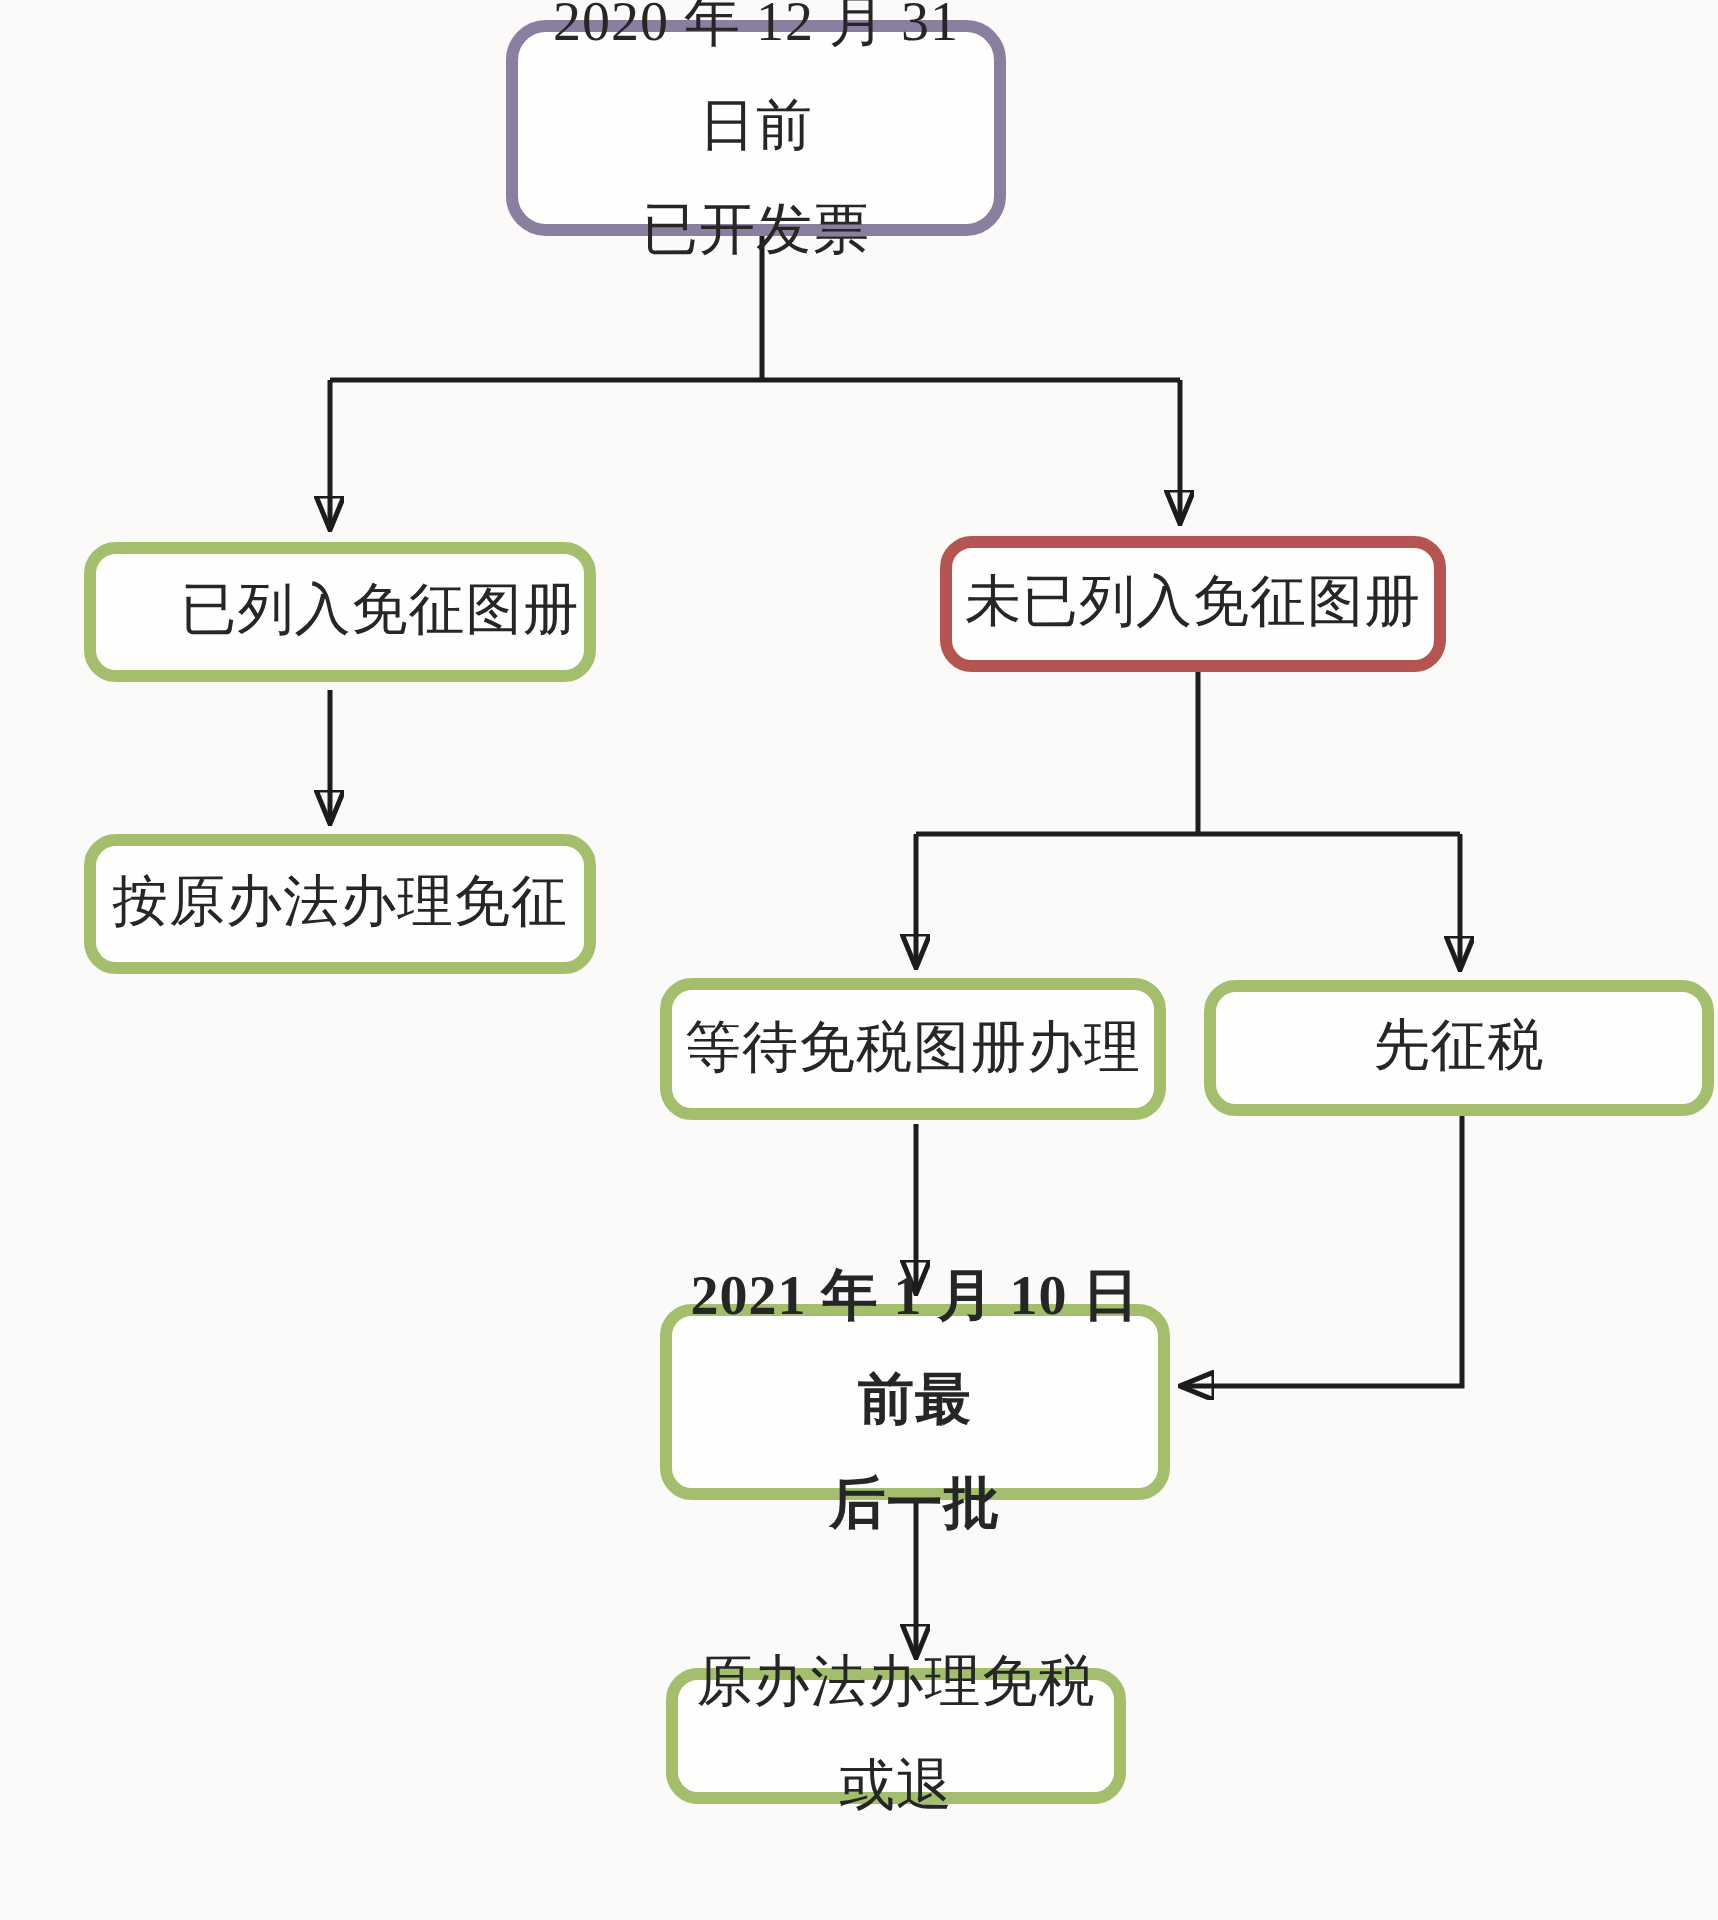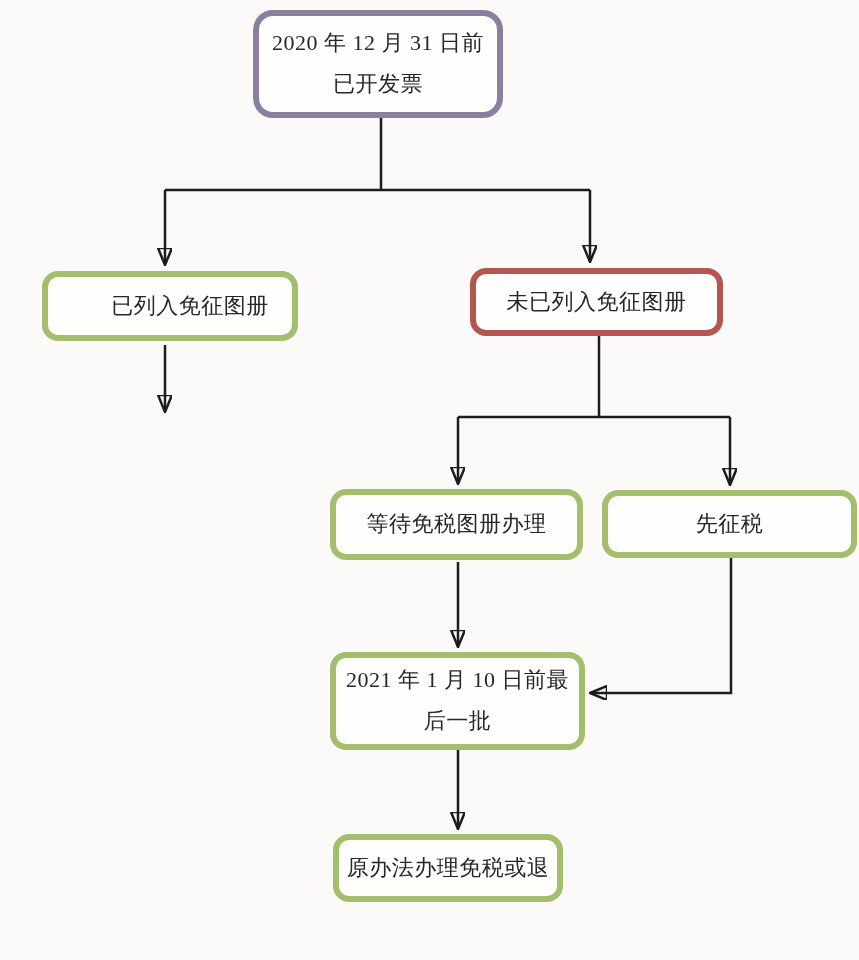--- a/index.html
+++ b/index.html
@@ -24,38 +24,38 @@
   .node {
     position: absolute;
     box-sizing: border-box;
     display: flex;
     align-items: center;
     justify-content: center;
     text-align: center;
     white-space: pre-line;
     background: #fefefd;
     color: #262626;
-    font-size: 22px;
+    font-size: 28px;
     line-height: 1.85;
     letter-spacing: 0.5px;
     border: 6px solid #a3bf6d;
     border-radius: 16px;
     box-shadow: 0 0 0 1px rgba(255,255,255,0.6) inset;
   }
   .node.purple { border-color: #8a7f9e; border-radius: 20px; }
   .node.green  { border-color: #a3bf6d; }
   .node.red    { border-color: #b45551; }
 
   .n0 { left: 253px; top: 10px;  width: 250px; height: 108px; }
   .n1 { left: 42px;  top: 271px; width: 256px; height: 70px; padding-left: 40px;  }
   .n2 { left: 470px; top: 268px; width: 253px; height: 68px;  }
   .n3 { left: 42px;  top: 417px; width: 256px; height: 70px;  }
   .n4 { left: 330px; top: 489px; width: 253px; height: 71px;  }
   .n5 { left: 602px; top: 490px; width: 255px; height: 68px;  }
-  .n6 { left: 330px; top: 652px; width: 255px; height: 98px;  }
+  .n6 { left: 330px; top: 652px; width: 255px; height: 98px; font-weight: bold;  }
   .n7 { left: 333px; top: 834px; width: 230px; height: 68px;  }
 
   .arrows path {
     fill: none;
     stroke: #1c1c1c;
     stroke-width: 2.5;
   }
 </style>
 </head>
 <body>
@@ -86,20 +86,21 @@
     <path d="M458,750 L458,828" marker-end="url(#ah)"></path>
   </svg>
 
   <div class="node purple n0">2020 年 12 月 31 日前
 已开发票</div>
 
   <div class="node green n1">已列入免征图册</div>
 
   <div class="node red n2">未已列入免征图册</div>
 
+  <div class="node green n3">按原办法办理免征</div>
 
   <div class="node green n5">先征税</div>
 
   <div class="node green n4">等待免税图册办理</div>
 
   <div class="node green n6">2021 年 1 月 10 日前最
 后一批</div>
 
   <div class="node green n7">原办法办理免税或退</div>
 

